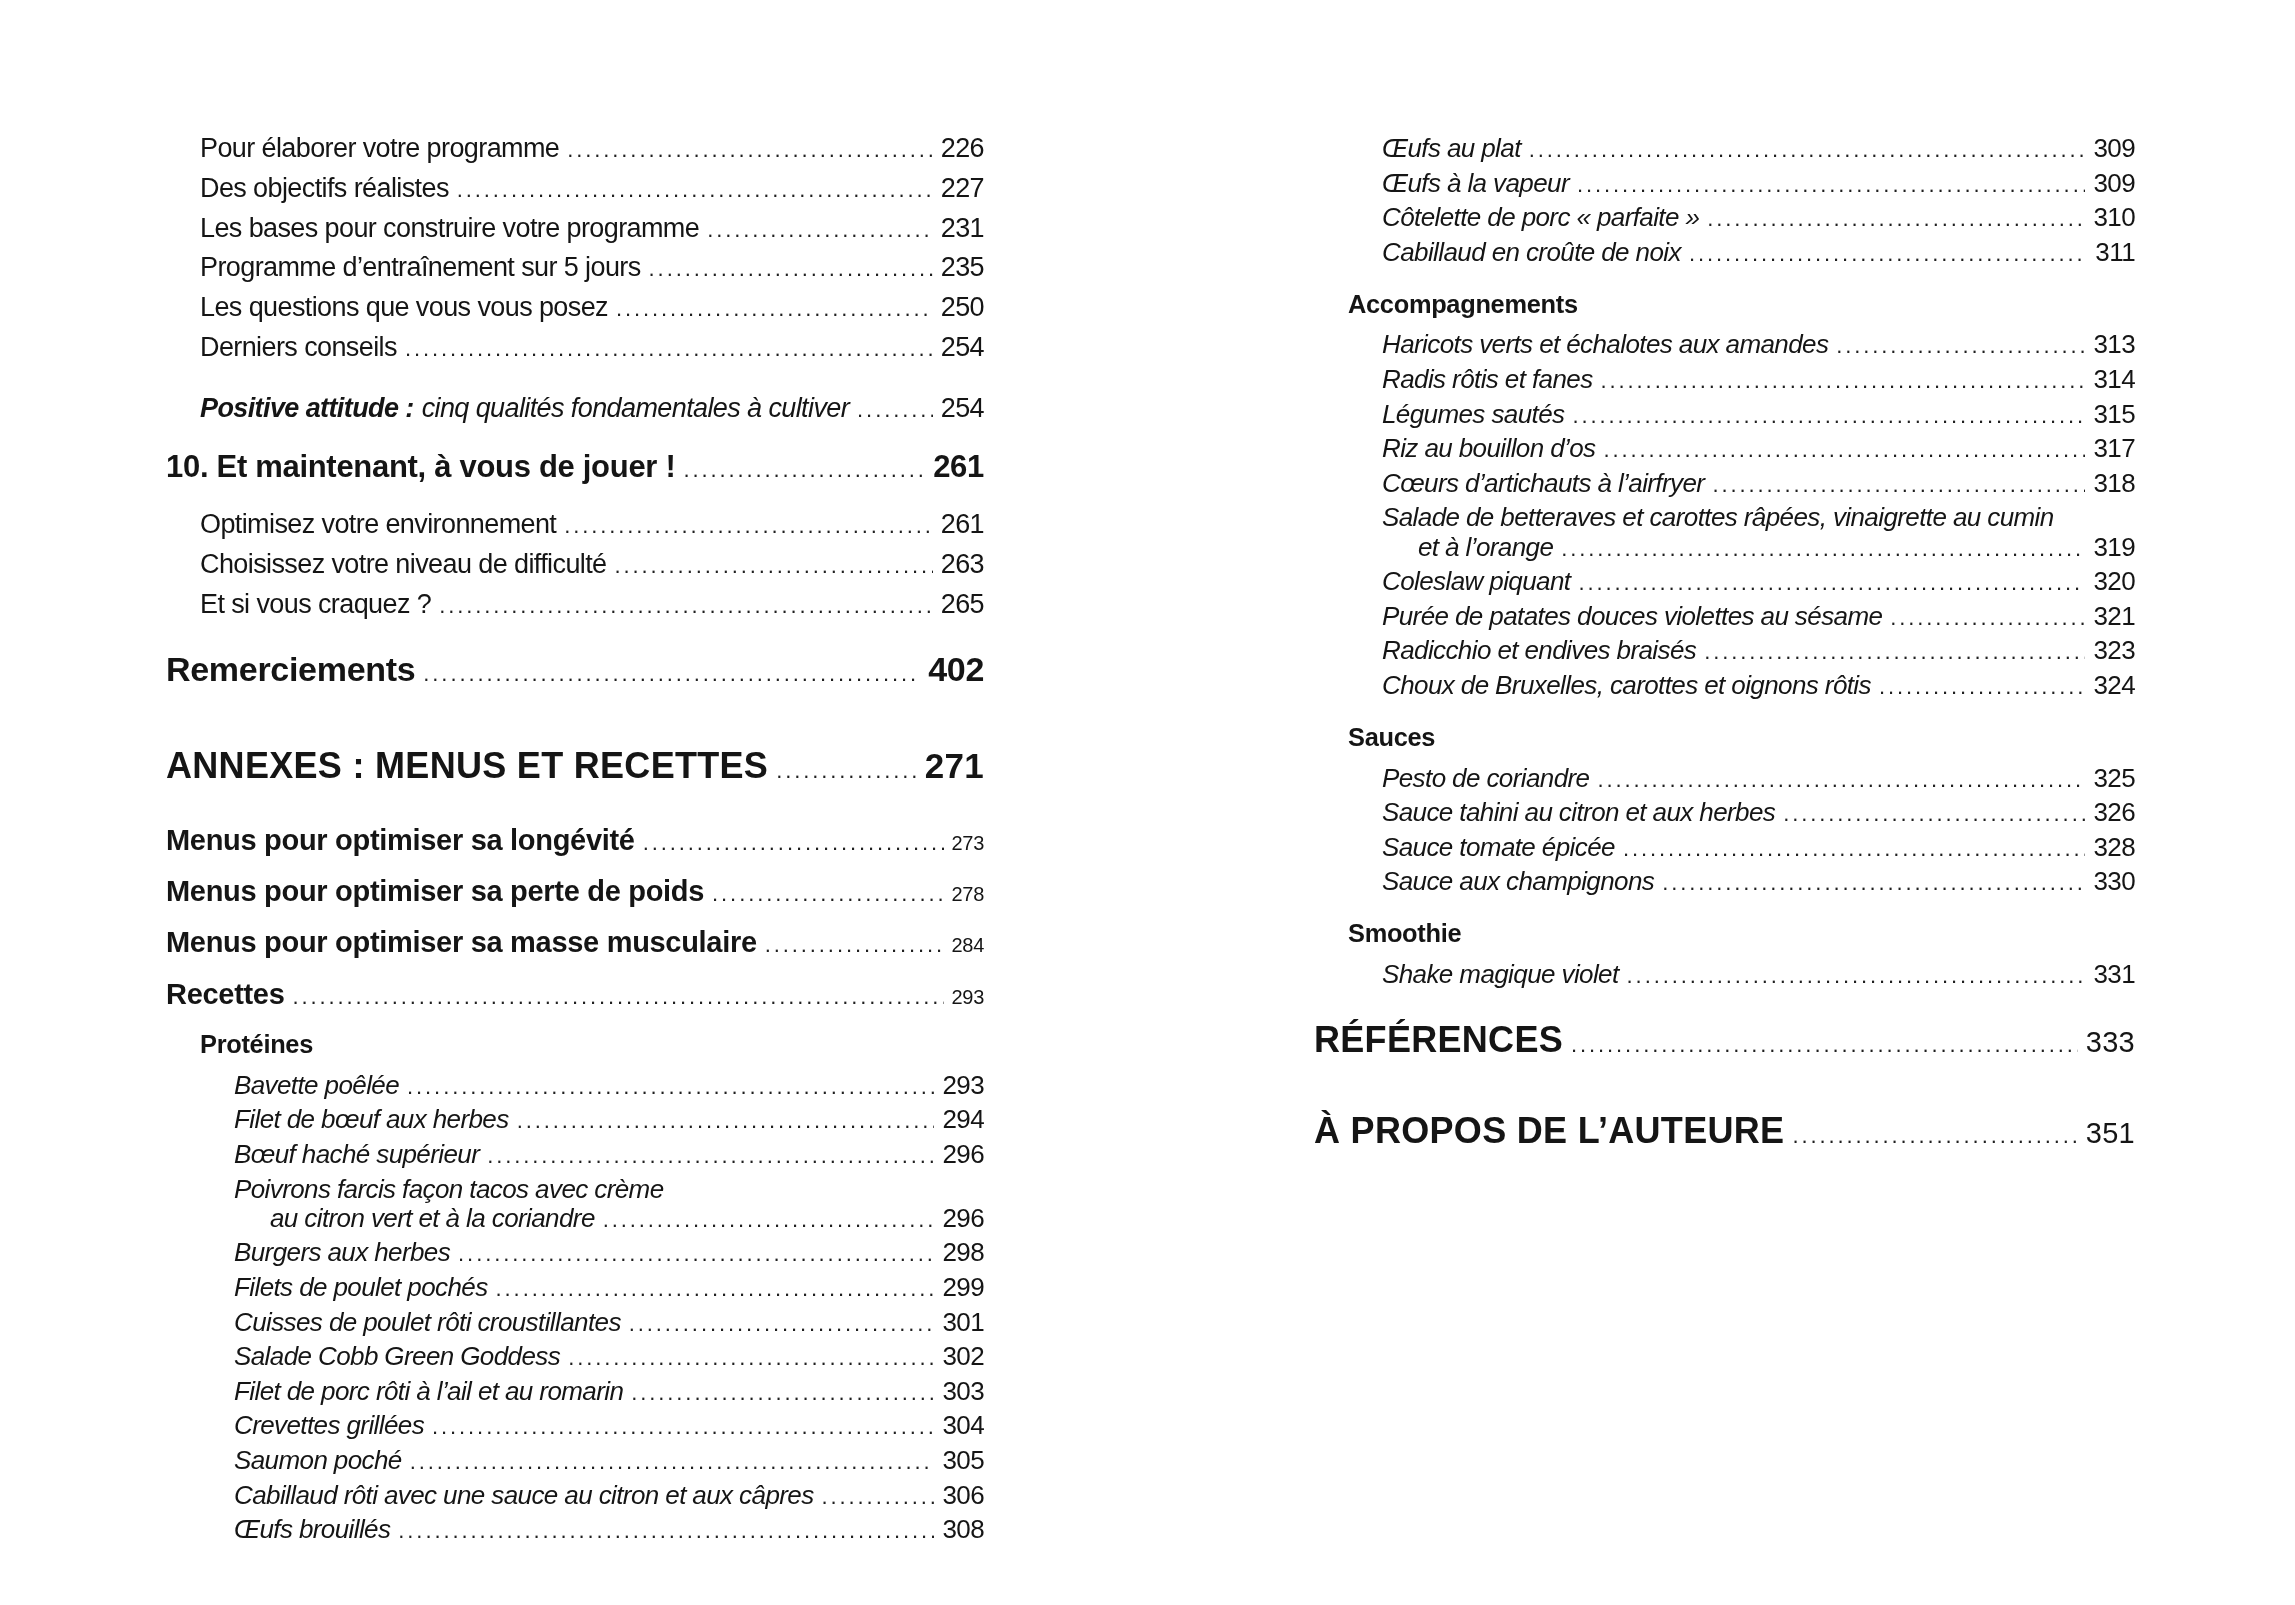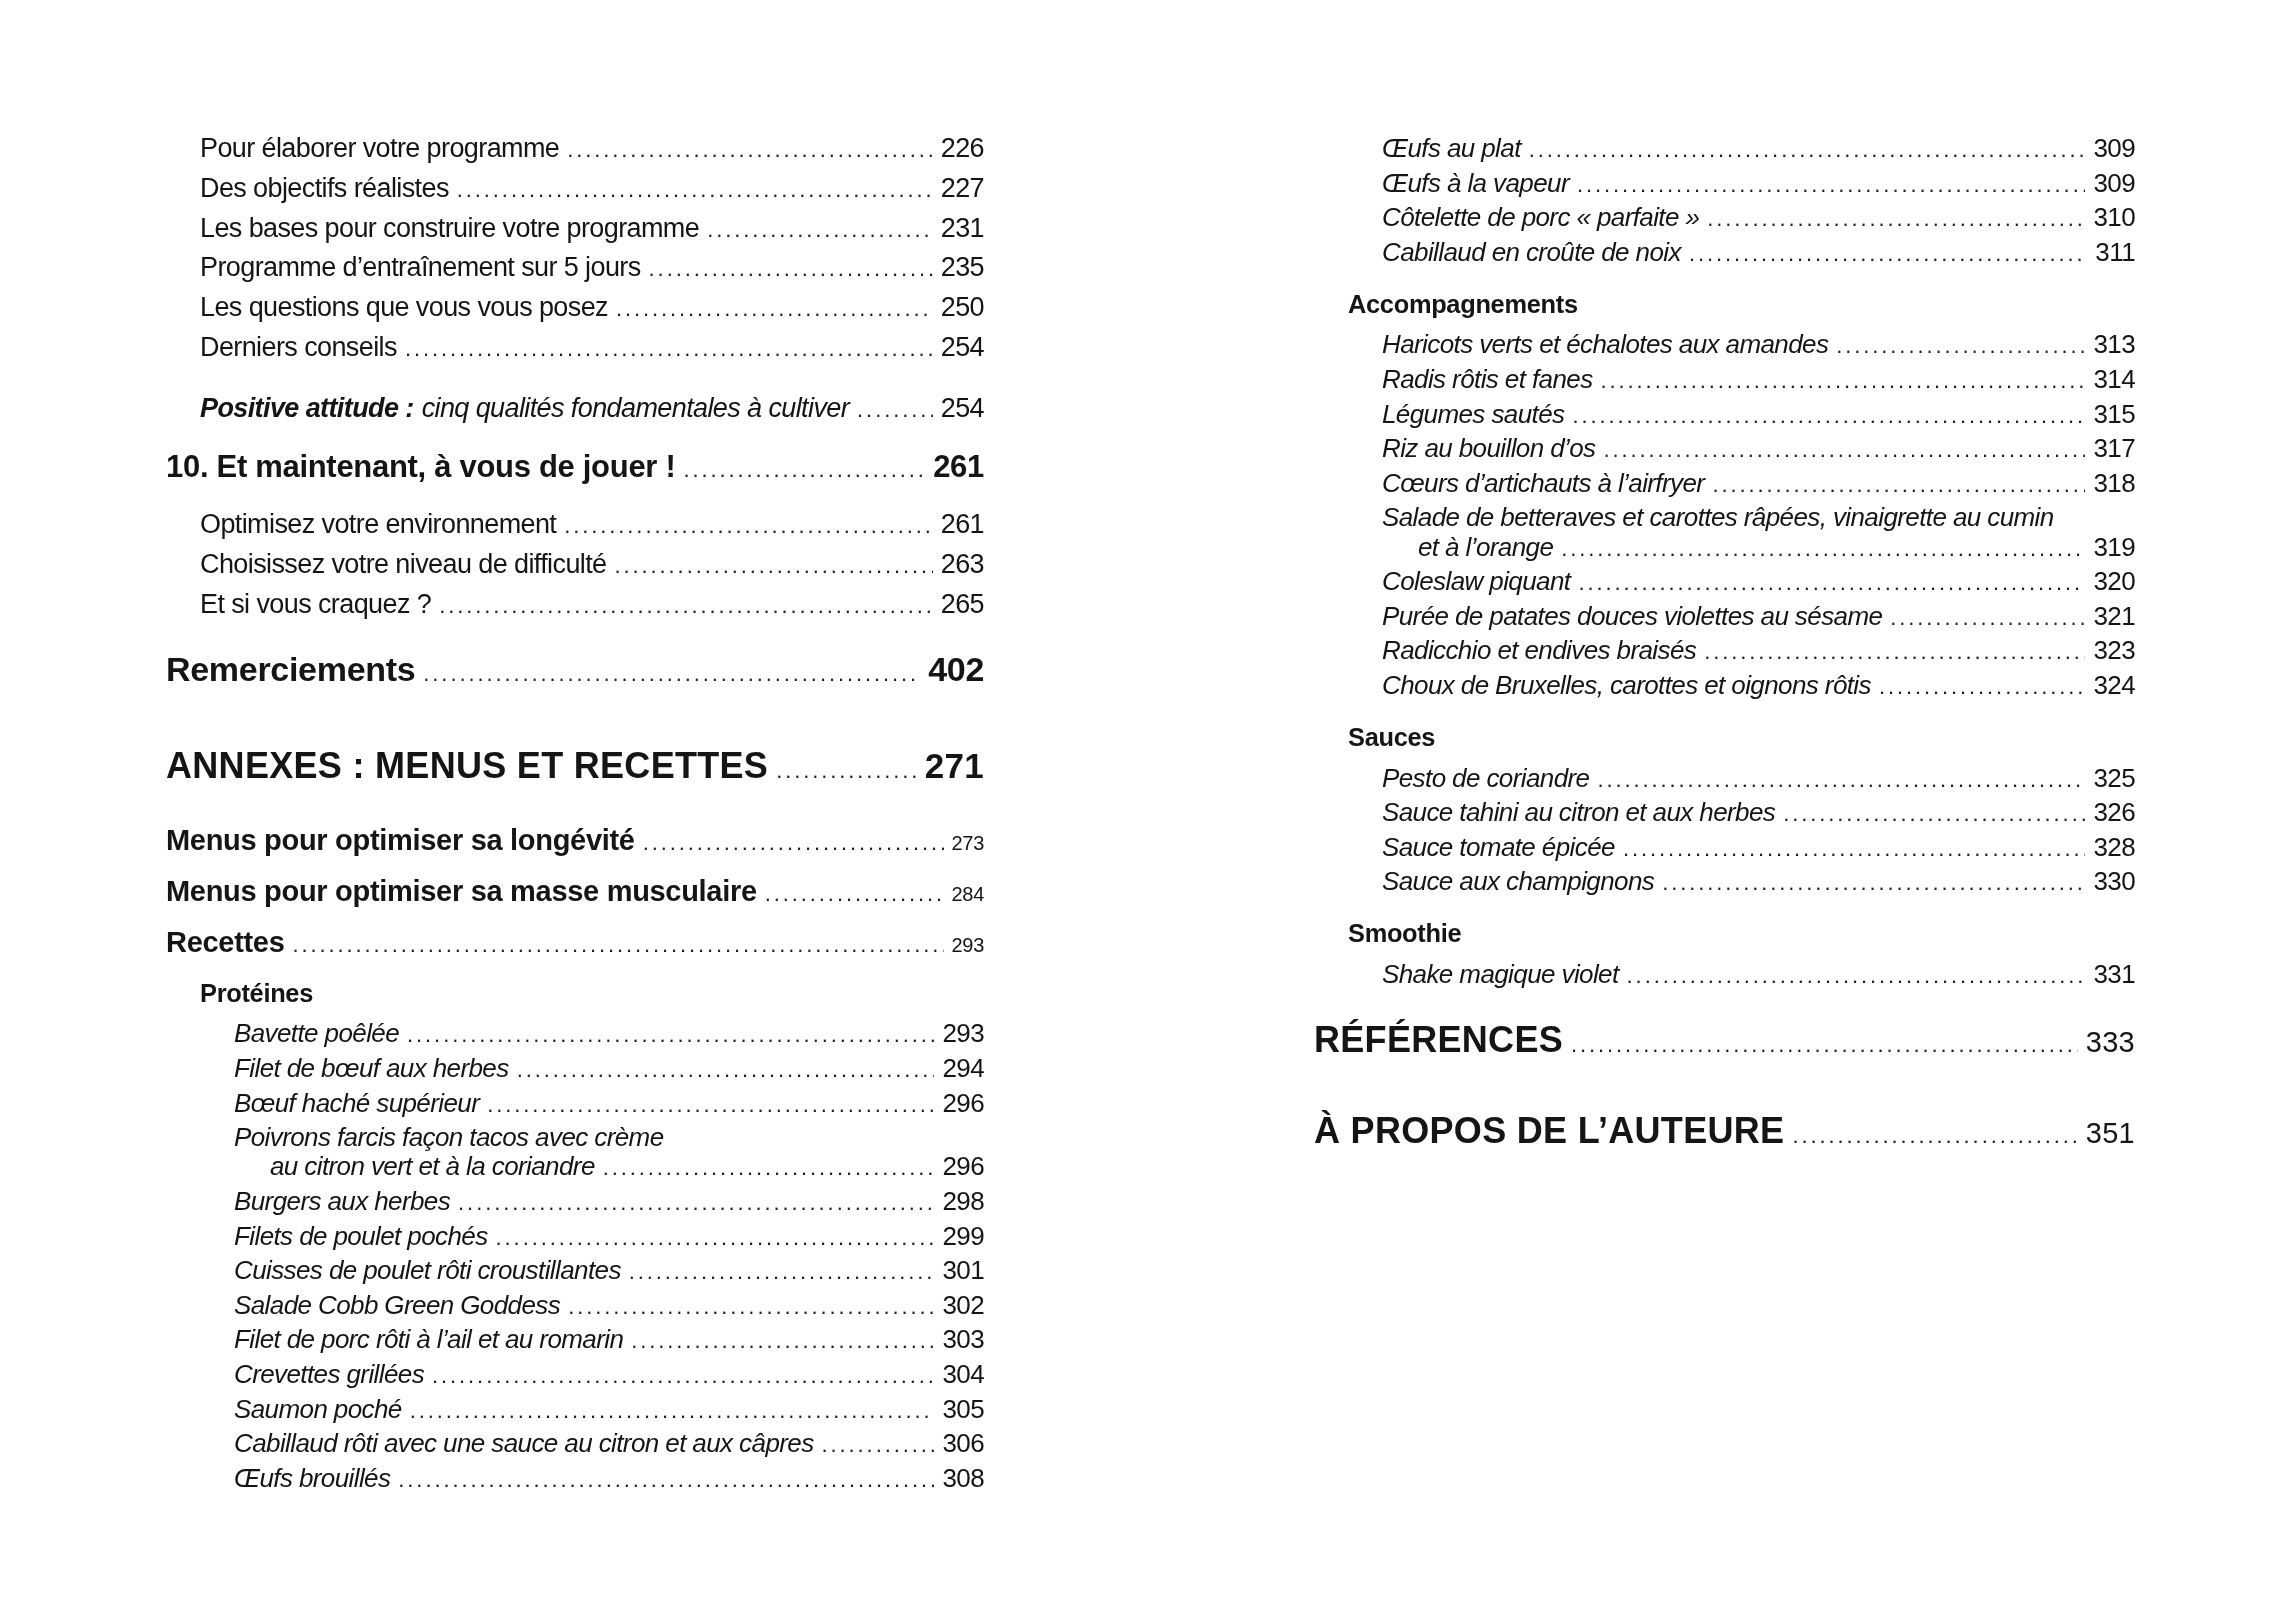--- a/index.html
+++ b/index.html
@@ -180,20 +180,25 @@
         <span class="label">ANNEXES : MENUS ET RECETTES</span>
         <span class="leader"></span>
         <span class="page">271</span>
       </div>
       <div class="row menu">
         <span class="label">Menus pour optimiser sa longévité</span>
         <span class="leader"></span>
         <span class="page">273</span>
       </div>
       <div class="row menu">
+        <span class="label">Menus pour optimiser sa perte de poids</span>
+        <span class="leader"></span>
+        <span class="page">278</span>
+      </div>
+      <div class="row menu">
         <span class="label">Menus pour optimiser sa masse musculaire</span>
         <span class="leader"></span>
         <span class="page">284</span>
       </div>
       <div class="row menu">
         <span class="label">Recettes</span>
         <span class="leader"></span>
         <span class="page">293</span>
       </div>
       <div class="row subhead">

